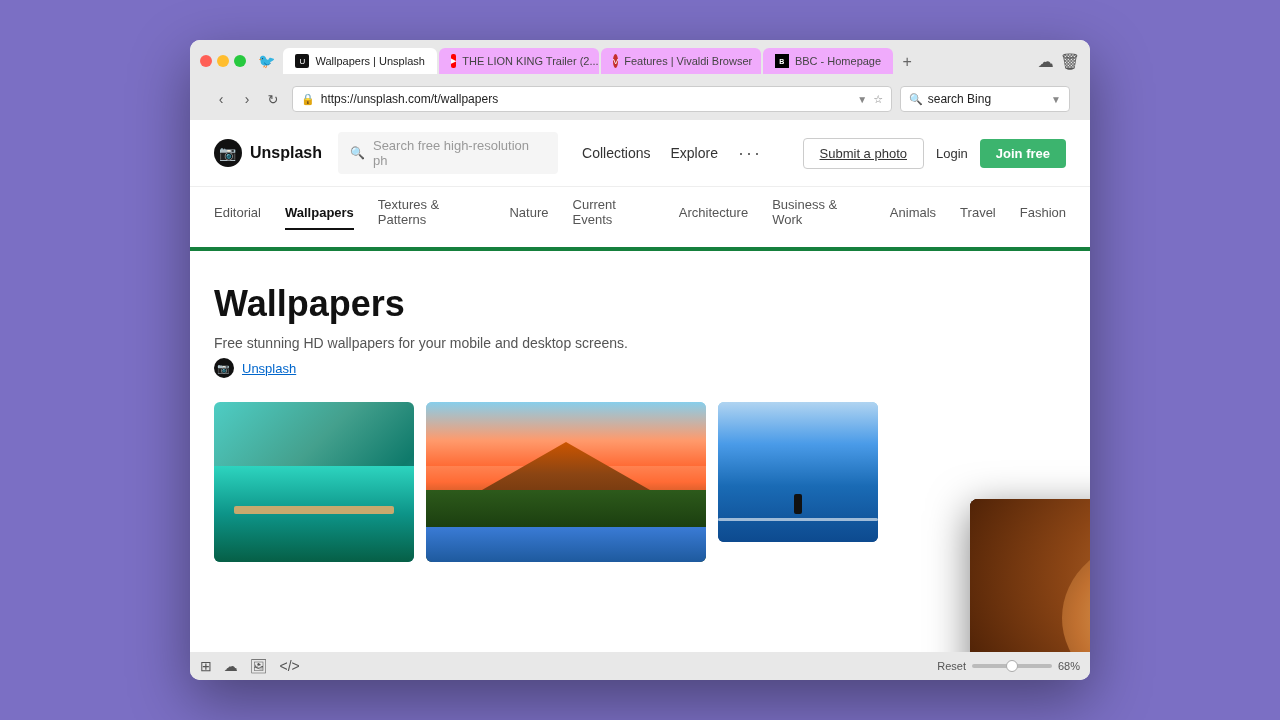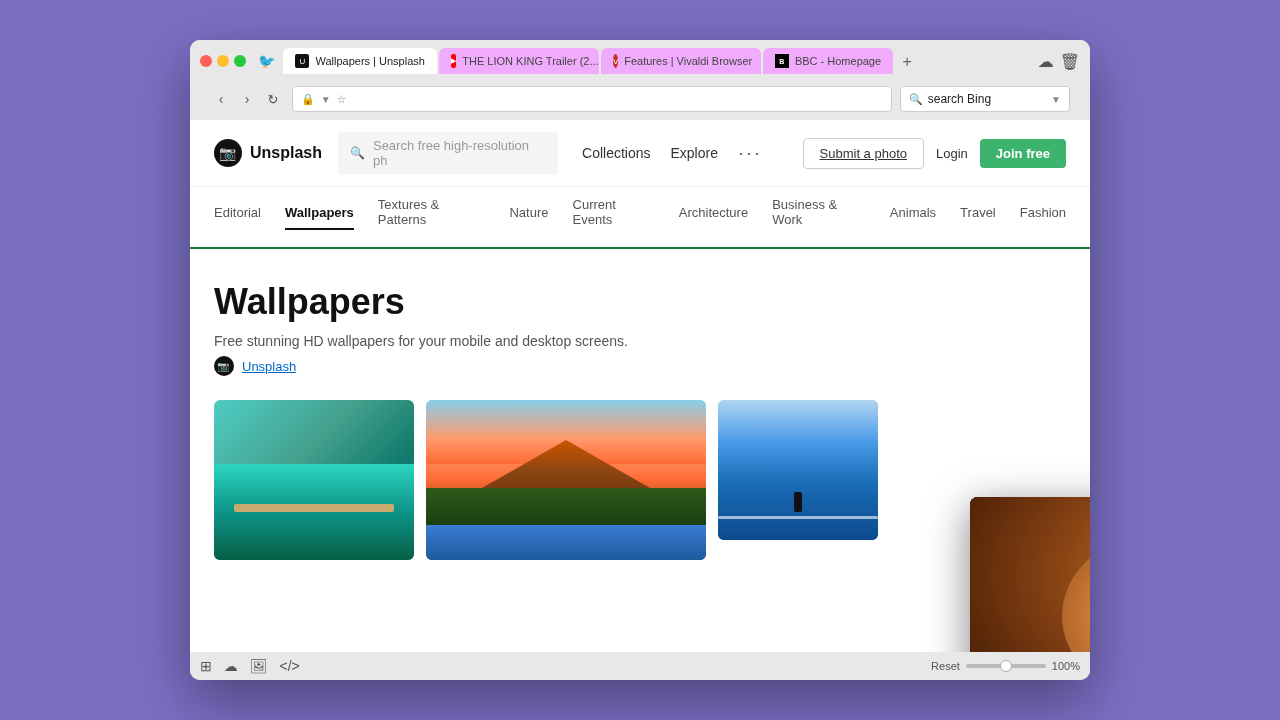--- a/index.html
+++ b/index.html
@@ -310,21 +310,21 @@
       font-weight: 600;
       cursor: pointer;
     }
 
     
     .category-nav {
       display: flex;
       align-items: center;
       gap: 24px;
       padding: 10px 24px;
-      border-bottom: 2px solid #15803d;
+      border-bottom: 4px solid #15803d;
     }
     .cat-item {
       font-size: 13px;
       color: #555;
       cursor: pointer;
       padding-bottom: 8px;
       border-bottom: 2px solid transparent;
     }
     .cat-item.active {
       color: #111;
@@ -598,20 +598,21 @@
     </div>
 
     <div class="address-bar">
       <div class="nav-buttons">
         <div class="nav-btn">‹</div>
         <div class="nav-btn">›</div>
         <div class="nav-btn refresh-btn">↻</div>
       </div>
       <div class="url-bar">
         <span class="lock-icon">🔒</span>
+        <span class="url-text">https://unsplash.com/t/wallpapers</span>
         <span class="url-dropdown">▼</span>
         <span class="url-bookmark">☆</span>
       </div>
       <div class="search-bar">
         <span class="search-icon">🔍</span>
         <span class="search-input-text">search Bing</span>
         <span class="search-dropdown">▼</span>
       </div>
     </div>
   </div>
@@ -696,16 +697,16 @@
   <div class="bottom-bar">
     <span class="bottom-icon">⊞</span>
     <span class="bottom-icon">☁</span>
     <span class="bottom-icon">🖼</span>
     <span class="bottom-icon">&lt;/&gt;</span>
     <div class="zoom-control">
       <span class="zoom-reset">Reset</span>
       <div class="zoom-slider">
         <div class="zoom-thumb"></div>
       </div>
-      <span class="zoom-pct">100%</span>
+      <span class="zoom-pct">68%</span>
     </div>
   </div>
 </div>
 
 </body></html>

